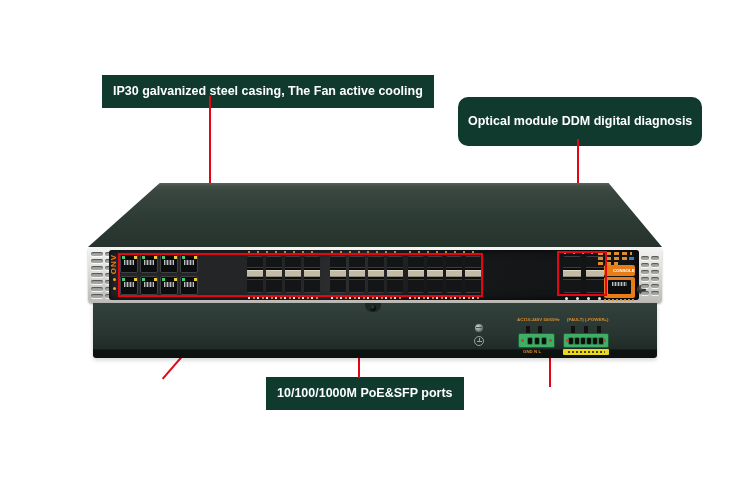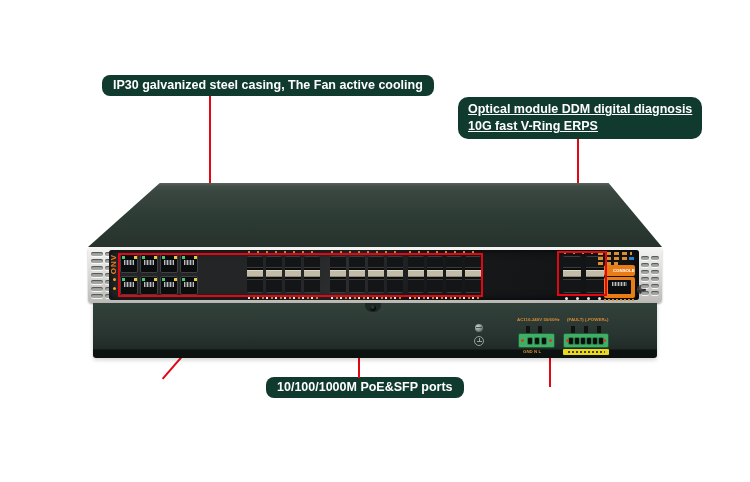--- a/index.html
+++ b/index.html
@@ -1,22 +1,22 @@
 <!DOCTYPE html>
 <html style="--callout-bg: #0f3a2d; --callout-text: #ffffff; --line-red: #e30613; --chassis-green: #2d3b35; --bezel-silver: #e9e9e6; --terminal-green: #3fae66; --warning-yellow: #ead81f; --brand-orange: #f07c1a;"><head>
 <meta charset="utf-8">
 <style>
   html,body{margin:0;padding:0;background:#fff;}
   .stage{position:relative;width:750px;height:482px;background:#fff;overflow:hidden;
          font-family:"Liberation Sans",sans-serif;}
   
   .pill{position:absolute;background:var(--callout-bg,#0f3a2d);color:var(--callout-text,#fff);
-        font-weight:bold;font-size:12.5px;line-height:17px;padding:2px 11px;border-radius:8px;
+        font-weight:bold;font-size:12.5px;line-height:17px;padding:8px 11px;border-radius:0;
         white-space:nowrap;}
-  .pill.box{border-radius:10px;padding:4px 10px;text-decoration:underline;}
+  .pill.box{border-radius:10px;padding:16px 10px;}
   #c-tl{left:102px;top:75px;}
   #c-tr{left:458px;top:97px;}
   #c-bl{left:92px;top:377px;}
   #c-bm{left:266px;top:377px;}
   #c-br{left:503px;top:386px;}
   
   .rline{position:absolute;width:2px;background:var(--line-red,#e30613);}
   #l1{left:209px;top:96px;height:115px;}
   #l2{left:577px;top:139px;height:148px;}
   #l3{left:215px;top:317px;height:81px;transform-origin:0 0;transform:rotate(41deg);}
@@ -121,21 +121,20 @@
     background-size:80% 2px;background-repeat:no-repeat;background-position:center;}
 </style>
 </head>
 <body>
 
 <div class="stage">
 
   <div class="pill" id="c-tl">IP30 galvanized steel casing, The Fan active cooling</div>
   <div class="pill box" id="c-tr">
     <div>Optical module DDM digital diagnosis</div>
-    <div>10G fast V-Ring ERPS</div>
   </div>
   <div class="pill" id="c-bm">10/100/1000M PoE&amp;SFP ports</div>
 
   <div class="rline" id="l1"></div>
   <div class="rline" id="l2"></div>
   <div class="rline" id="l3"></div>
   <div class="rline" id="l4"></div>
   <div class="rline" id="l5"></div>
 
   <div class="topcover"></div>

